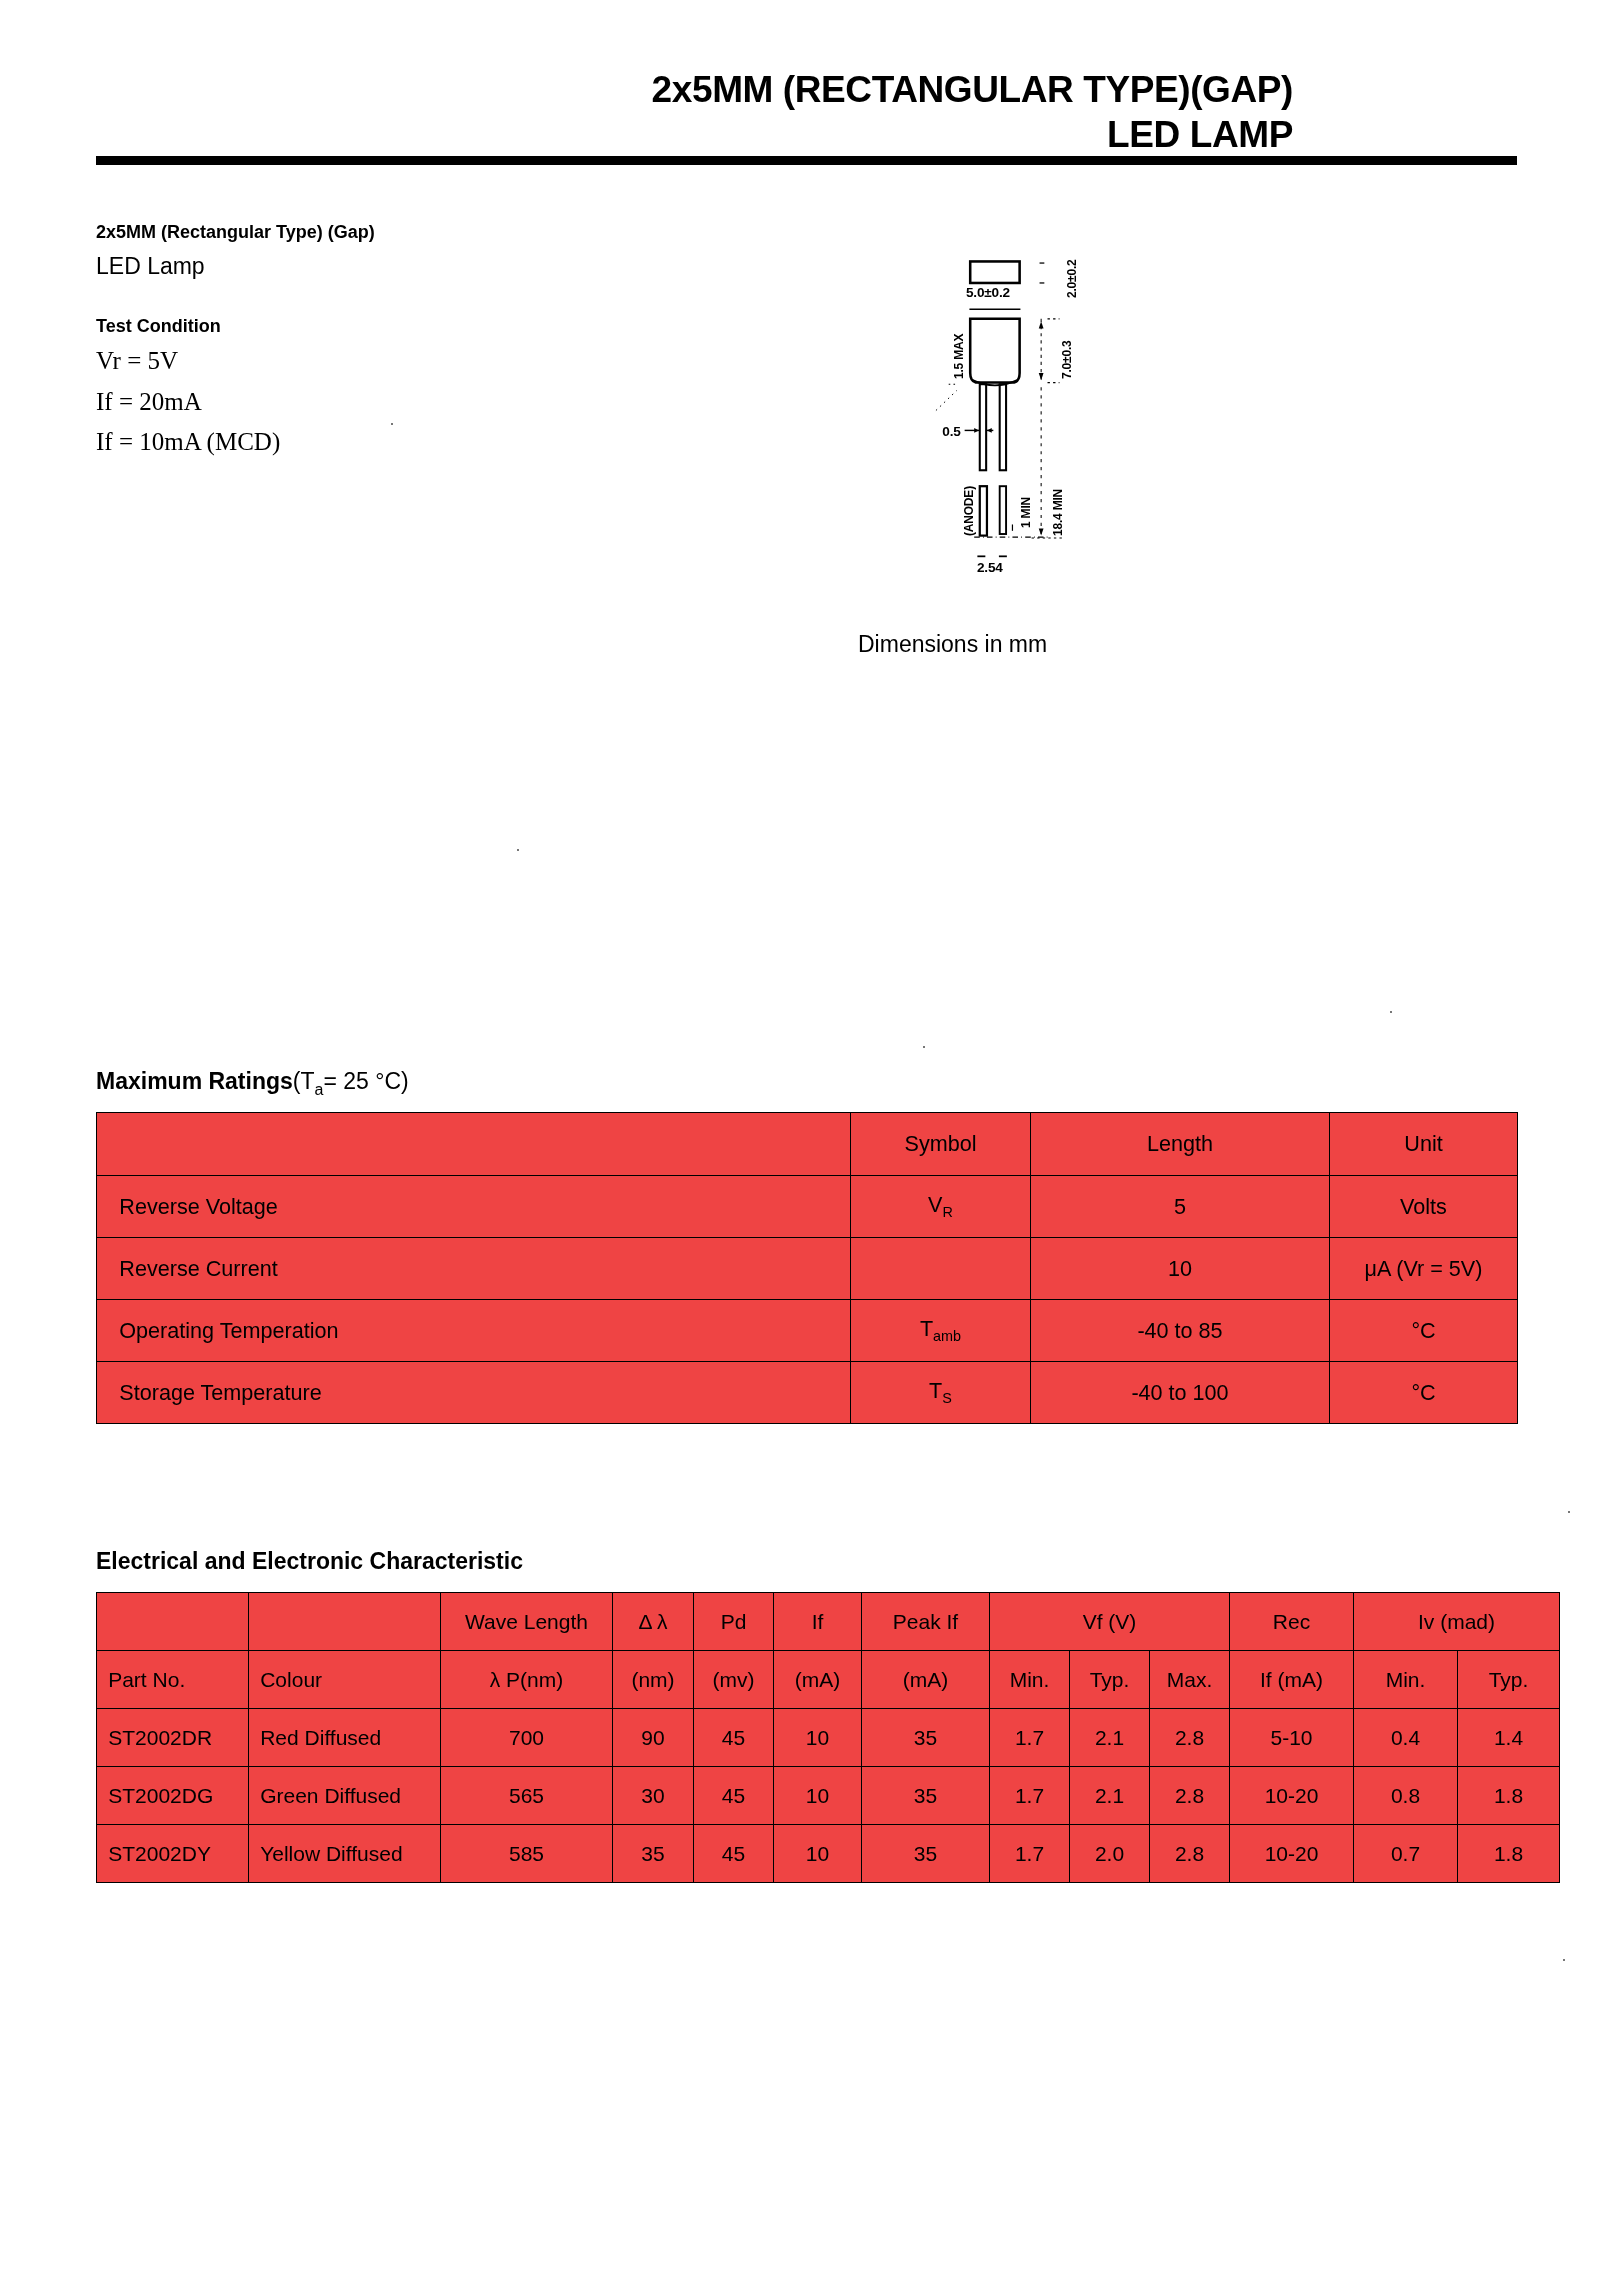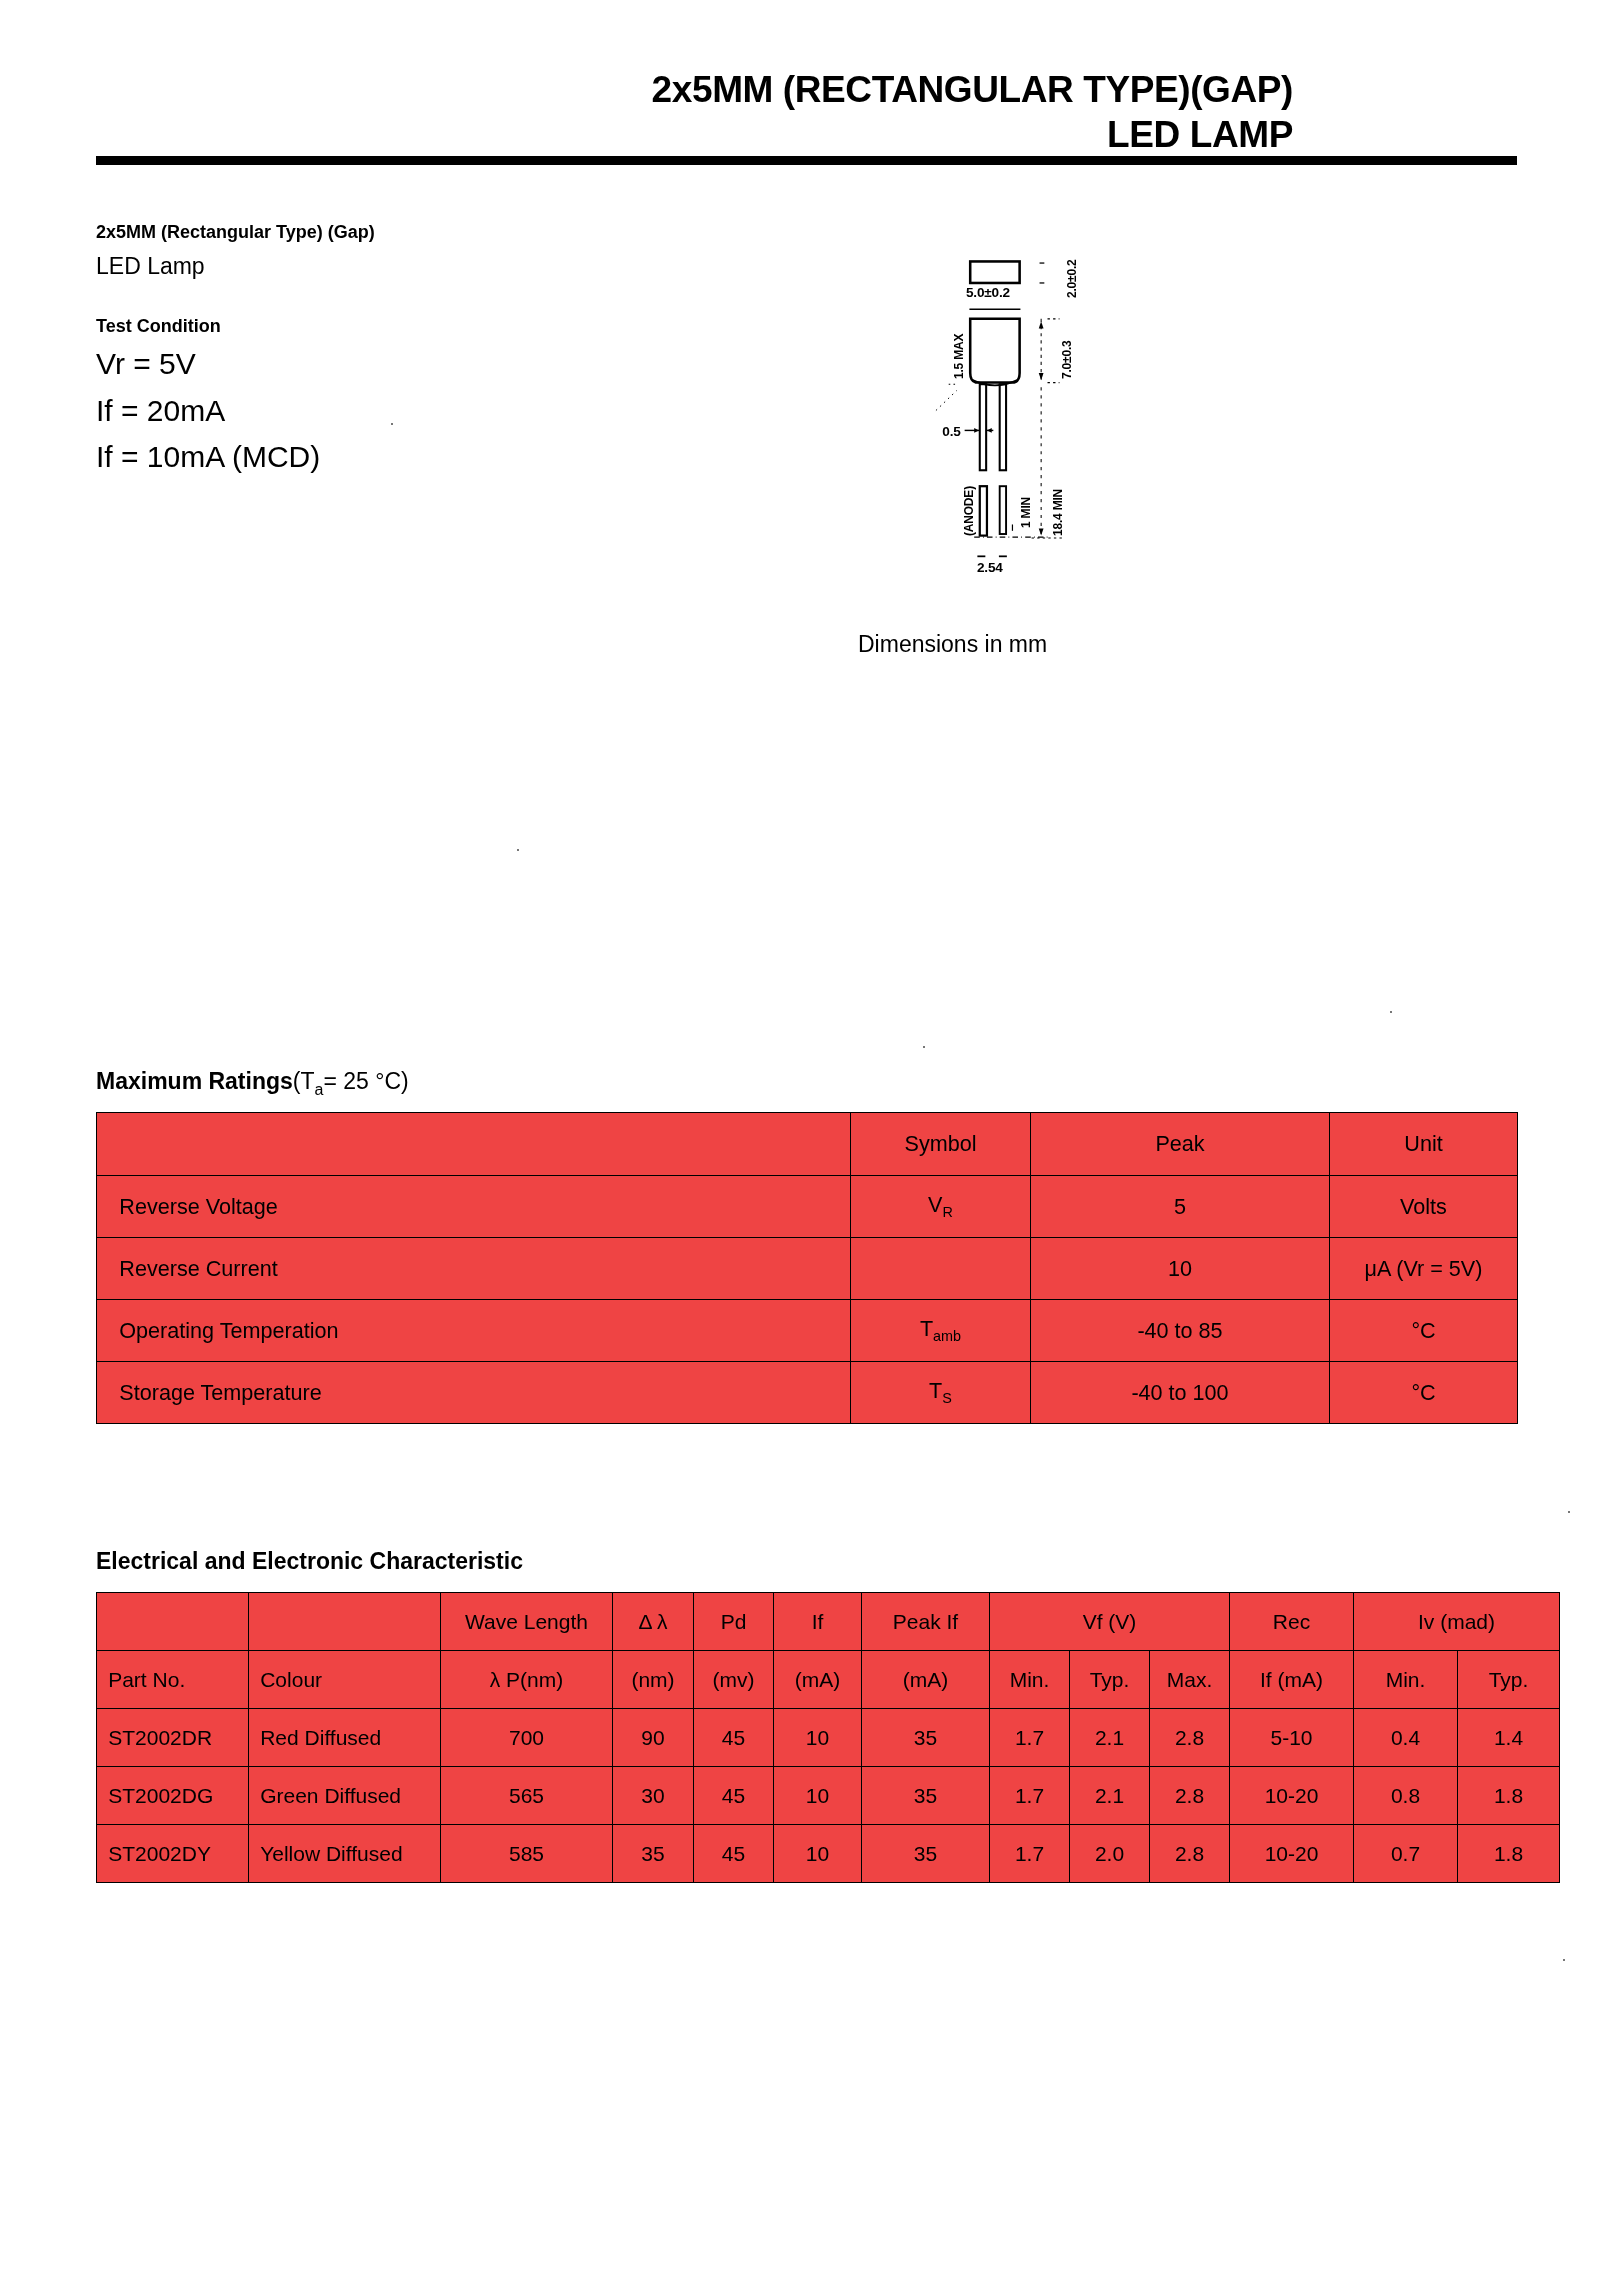--- a/index.html
+++ b/index.html
@@ -57,21 +57,21 @@
     margin: 0 0 9.6px 0;
     white-space: nowrap;
   }
   .intro .n {
     font-size: 23px;
     font-weight: normal;
     margin: 0 0 9.6px 0;
     white-space: nowrap;
   }
   .intro .gap { height: 27px; }
-  .intro .cond-item { font-size: 30px; margin: 0 0 12.8px 0; white-space: nowrap; }
+  .intro .cond-item { font-size: 25px; margin: 0 0 12.8px 0; white-space: nowrap; font-family: Liberation Serif, serif; }
 
   
   .drawing {
     position: absolute;
     left: 920px;
     top: 239px;
     width: 263px;
     height: 335px;
   }
   .dim-text {
@@ -242,21 +242,21 @@
     <colgroup>
       <col style="width:754px">
       <col style="width:180px">
       <col style="width:299px">
       <col style="width:188px">
     </colgroup>
     <tbody>
       <tr class="hdr">
         <td class="left"></td>
         <td>Symbol</td>
-        <td>Peak</td>
+        <td>Length</td>
         <td>Unit</td>
       </tr>
       <tr>
         <td class="left">Reverse Voltage</td>
         <td><span>V</span><span class="sub-sm">R</span></td>
         <td>5</td>
         <td>Volts</td>
       </tr>
       <tr>
         <td class="left">Reverse Current</td>

